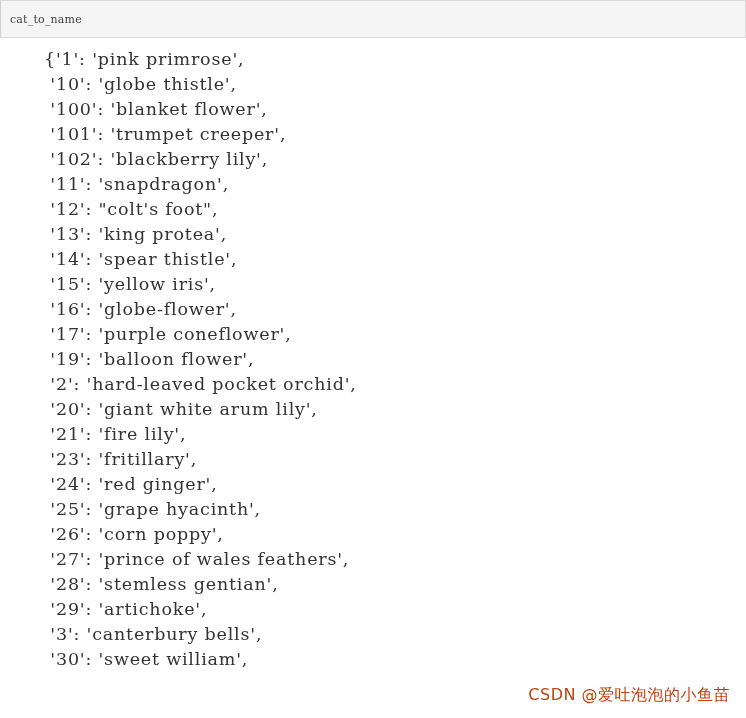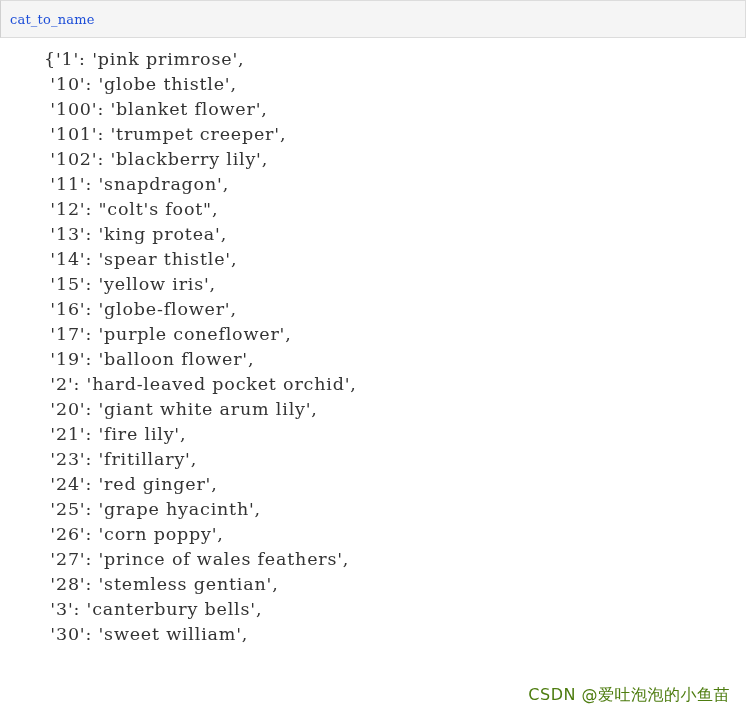--- a/index.html
+++ b/index.html
@@ -23,22 +23,22 @@
     height: 38px;
     background: #f5f5f5;
     border: 1px solid #dcdcdc;
     border-left: 1px solid #d0d0d0;
     display: flex;
     align-items: center;
     padding-left: 9px;
   }
   #header-title {
     font-family: "DejaVu Serif", "Liberation Serif", serif;
-    font-size: 13px;
-    color: #1d4ed8;
+    font-size: 11px;
+    color: #404040;
     letter-spacing: 0.2px;
     white-space: pre;
   }
 
   
   #output-area {
     position: relative;
     padding: 9px 0 0 8px;
     background: #ffffff;
   }
@@ -53,21 +53,21 @@
     margin-left: 36px;
   }
 
   
   #watermark {
     position: absolute;
     right: 16px;
     bottom: 12px;
     font-family: "DejaVu Sans", "Liberation Sans", sans-serif;
     font-size: 16px;
-    color: #4d7c0f;
+    color: #c2410c;
     white-space: pre;
     letter-spacing: 0.5px;
     pointer-events: none;
     user-select: none;
   }
 </style>
 </head>
 <body>
 
 <div id="header-cell">
@@ -91,17 +91,18 @@
     <div class="code-line"> '19': 'balloon flower',</div>
     <div class="code-line"> '2': 'hard-leaved pocket orchid',</div>
     <div class="code-line"> '20': 'giant white arum lily',</div>
     <div class="code-line"> '21': 'fire lily',</div>
     <div class="code-line"> '23': 'fritillary',</div>
     <div class="code-line"> '24': 'red ginger',</div>
     <div class="code-line"> '25': 'grape hyacinth',</div>
     <div class="code-line"> '26': 'corn poppy',</div>
     <div class="code-line"> '27': 'prince of wales feathers',</div>
     <div class="code-line"> '28': 'stemless gentian',</div>
+    <div class="code-line"> '29': 'artichoke',</div>
     <div class="code-line"> '3': 'canterbury bells',</div>
     <div class="code-line"> '30': 'sweet william',</div>
   </div>
 
 <div id="watermark">CSDN @爱吐泡泡的小鱼苗</div>
 
 </body></html>

